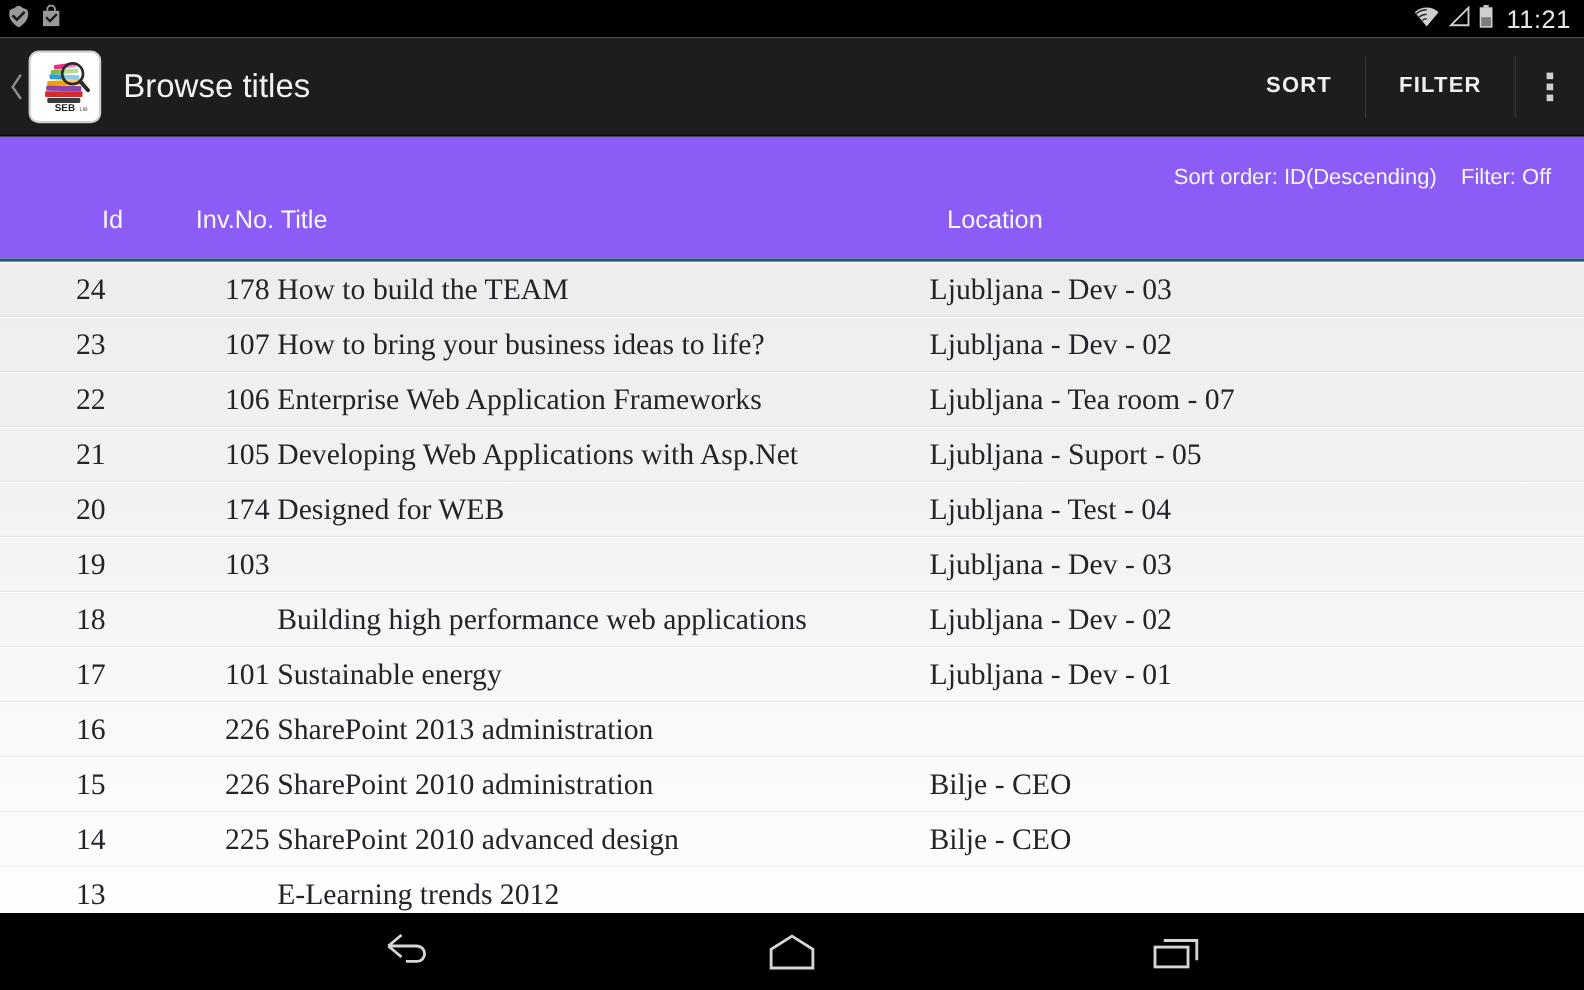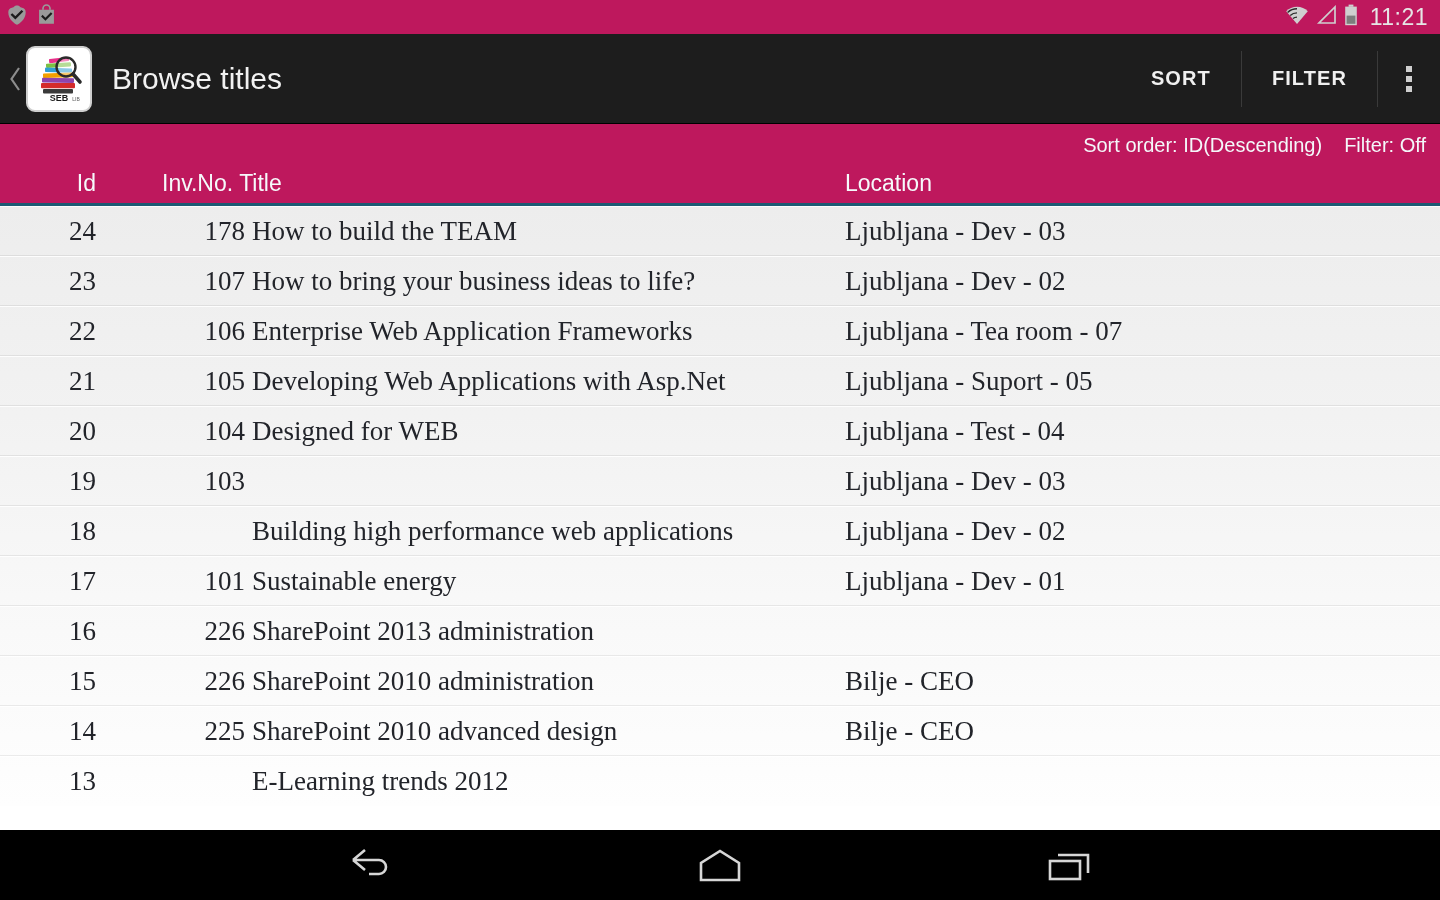--- a/index.html
+++ b/index.html
@@ -6,21 +6,21 @@
   html, body {
     width:1440px; height:900px;
     background:#000;
     font-family:"Liberation Sans", sans-serif;
     overflow:hidden;
   }
   #screen { position:relative; width:1440px; height:900px; background:#fff; }
 
   
   .statusbar {
-    height:34px; background:#be185d; display:flex; align-items:center;
+    height:34px; background:#000000; display:flex; align-items:center;
     padding:0 12px 0 6px; color:#d8d8d8;
   }
   .status-left { display:flex; align-items:center; gap:8px; }
   .status-right { margin-left:auto; display:flex; align-items:center; gap:7px; }
   .clock { font-size:23px; color:#e6e6e6; letter-spacing:.5px; margin-left:5px;
            font-family:"Liberation Sans", sans-serif; }
   .sicon { display:block; }
 
   
   .actionbar {
@@ -46,21 +46,21 @@
     cursor:default;
   }
   .ab-sep { width:1px; height:56px; background:#3a3a3a; }
   .overflow {
     width:62px; height:56px; display:flex; flex-direction:column;
     align-items:center; justify-content:center; gap:4px;
   }
   .odot { width:6px; height:6px; background:#cfcfcf; }
 
   
-  .bluehead { background:#be185d; color:#fff; padding:0; }
+  .bluehead { background:#8b5cf6; color:#fff; padding:16px; }
   .sortline {
     text-align:right; font-size:20px; padding:10px 14px 0 0; color:#f4f8fa;
     display:flex; justify-content:flex-end; gap:22px;
   }
   .colhead {
     position:relative; height:46px; font-size:23px; color:#f6f9fb;
   }
   .colhead > span { position:absolute; bottom:6px; white-space:nowrap; }
   .ch-id       { left:0; width:96px; text-align:right; }
   .ch-invtitle { left:162px; }
@@ -217,21 +217,21 @@
         <span class="cell c-loc">Ljubljana - Tea room - 07</span>
       </div>
       <div class="row">
         <span class="cell c-id">21</span>
         <span class="cell c-inv">105</span>
         <span class="cell c-title">Developing Web Applications with Asp.Net</span>
         <span class="cell c-loc">Ljubljana - Suport - 05</span>
       </div>
       <div class="row">
         <span class="cell c-id">20</span>
-        <span class="cell c-inv">104</span>
+        <span class="cell c-inv">174</span>
         <span class="cell c-title">Designed for WEB</span>
         <span class="cell c-loc">Ljubljana - Test - 04</span>
       </div>
       <div class="row">
         <span class="cell c-id">19</span>
         <span class="cell c-inv">103</span>
         <span class="cell c-loc">Ljubljana - Dev - 03</span>
       </div>
       <div class="row">
         <span class="cell c-id">18</span>

